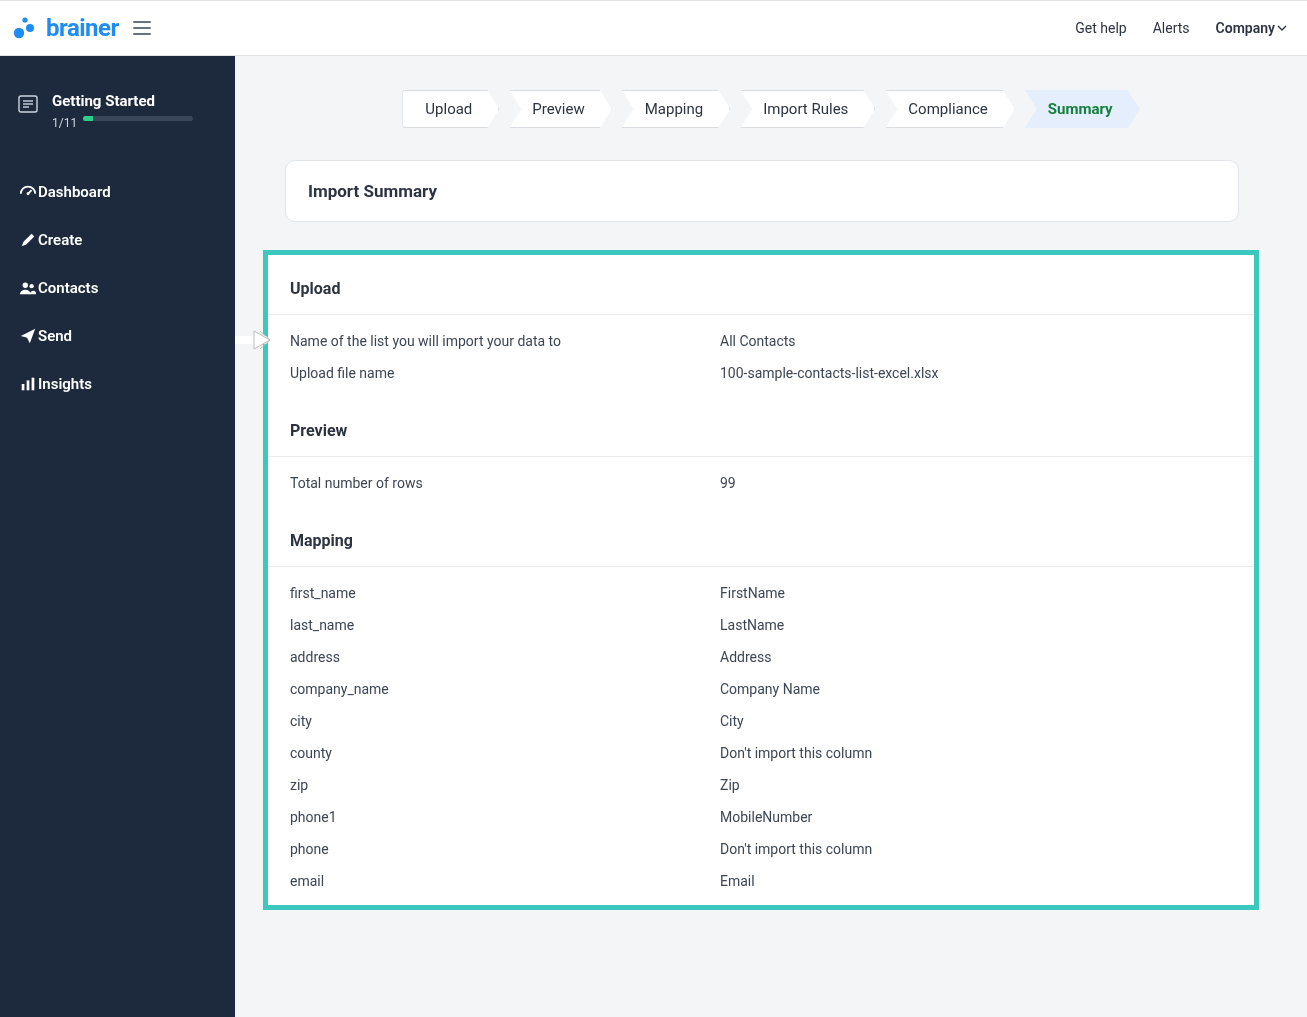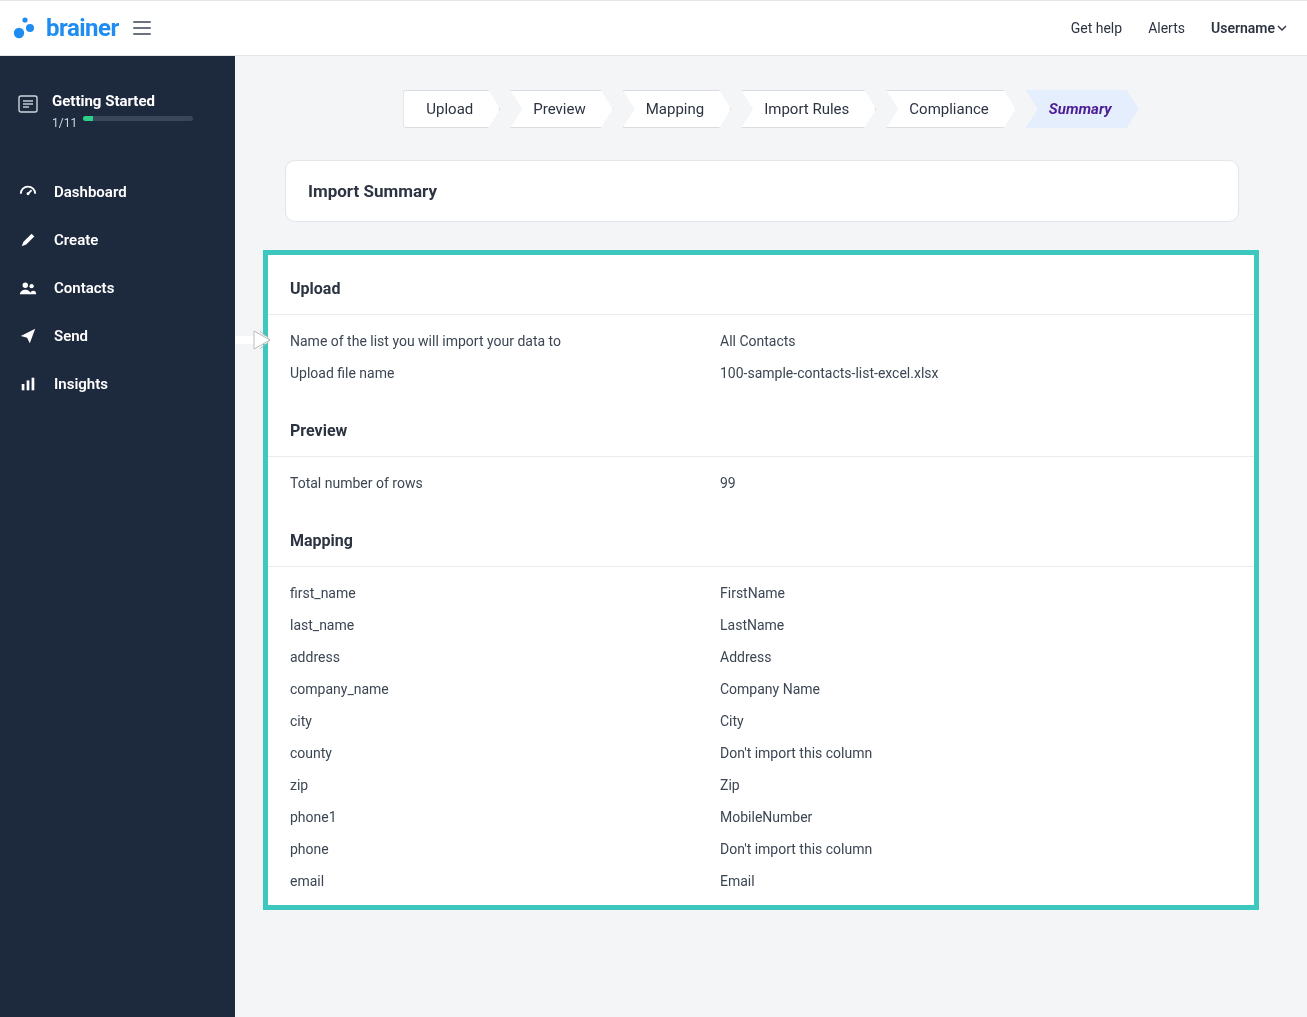--- a/index.html
+++ b/index.html
@@ -51,21 +51,21 @@
     padding-top: 36px;
   }
   .gs-block { padding: 0 18px 28px 18px; display:flex; align-items:flex-start; gap:14px; }
   .gs-icon { width:20px; height:20px; flex-shrink:0; margin-top:2px; }
   .gs-title { font-weight:700; font-size:15px; }
   .gs-sub { font-size:12px; color:#cfd5de; margin-top:6px; display:flex; gap:6px; }
   .gs-progress { width:110px; height:5px; background:#3a475a; border-radius:3px; overflow:hidden; }
   .gs-progress-fill { height:100%; background:#2dd089; }
   .nav { margin-top: 10px; }
   .nav-item {
-    display:flex; align-items:center; gap:16px;
+    display:flex; align-items:center; gap:0;
     padding: 14px 18px;
     color:#fff; font-weight:600; font-size:15px;
     cursor:pointer;
   }
   .nav-icon { width:20px; height:20px; flex-shrink:0; display:flex; align-items:center; justify-content:center; }
   .nav-chevron { margin-left:auto; opacity:0.85; }
 
   
   .main {
     position: absolute;
@@ -79,21 +79,21 @@
     display:flex; justify-content:center; gap:10px;
     padding: 34px 0 20px 0;
   }
   .step {
     position:relative; background:#fff; border:1px solid #d9dde2;
     padding: 9px 26px 9px 22px; font-size:15px; color:#2c3441;
     cursor:pointer;
     clip-path: polygon(0 0, calc(100% - 12px) 0, 100% 50%, calc(100% - 12px) 100%, 0 100%, 12px 50%);
   }
   .step.first { clip-path: polygon(0 0, calc(100% - 12px) 0, 100% 50%, calc(100% - 12px) 100%, 0 100%); border-radius: 3px 0 0 3px; }
-  .step.active { background:#e4eefc; border-color:#e4eefc; color:#4c1d95; font-weight:700;font-style:italic; }
+  .step.active { background:#e4eefc; border-color:#e4eefc; color:#15803d; font-weight:700; }
 
   
   .page-card {
     margin: 12px 68px 0 50px;
     background:#fff; border:1px solid #e2e5e9; border-radius:10px;
     padding: 20px 22px;
   }
   .page-card h2 { font-size:17px; font-weight:700; color:#2c3441; }
 
   
@@ -134,21 +134,21 @@
   </div>
   <div class="hamburger">
     <span></span>
       <span></span>
       <span></span>
   </div>
   <div class="topbar-spacer"></div>
   <a class="top-link">Get help</a>
   <a class="top-link">Alerts</a>
   <div class="top-user">
-    <span>Username</span>
+    <span>Company</span>
     <svg class="caret-down" width="10" height="10" viewBox="0 0 10 10">
         <path d="M1 3 L5 7 L9 3" fill="none" stroke="#2c3441" stroke-width="1.4"></path>
       </svg>
   </div>
 </div>
 
 <div class="sidebar">
   <div class="gs-block">
     <div class="gs-icon">
       <svg viewBox="0 0 20 20" width="20" height="20">

